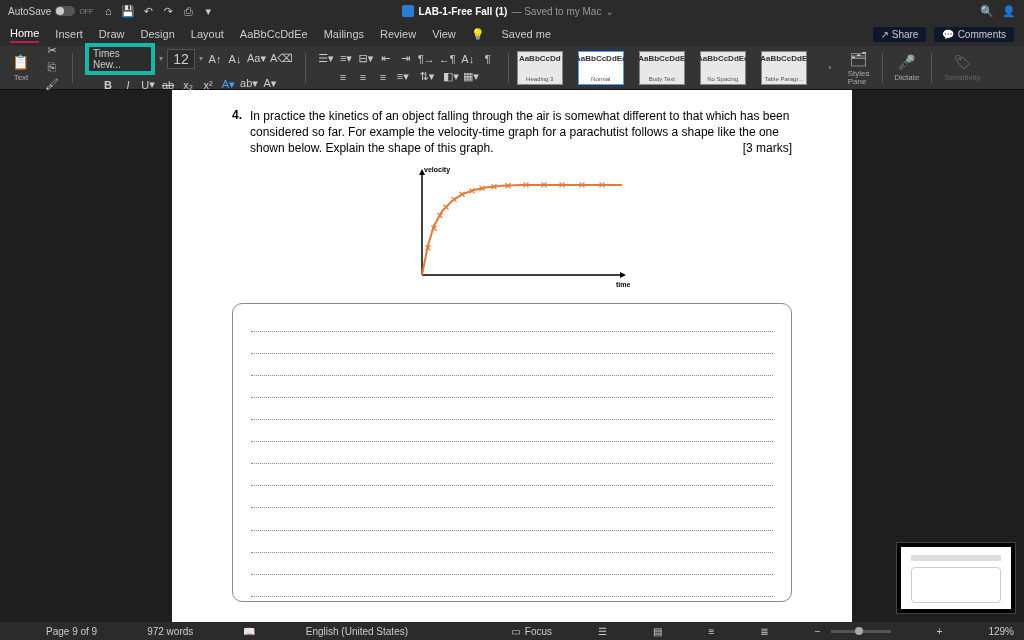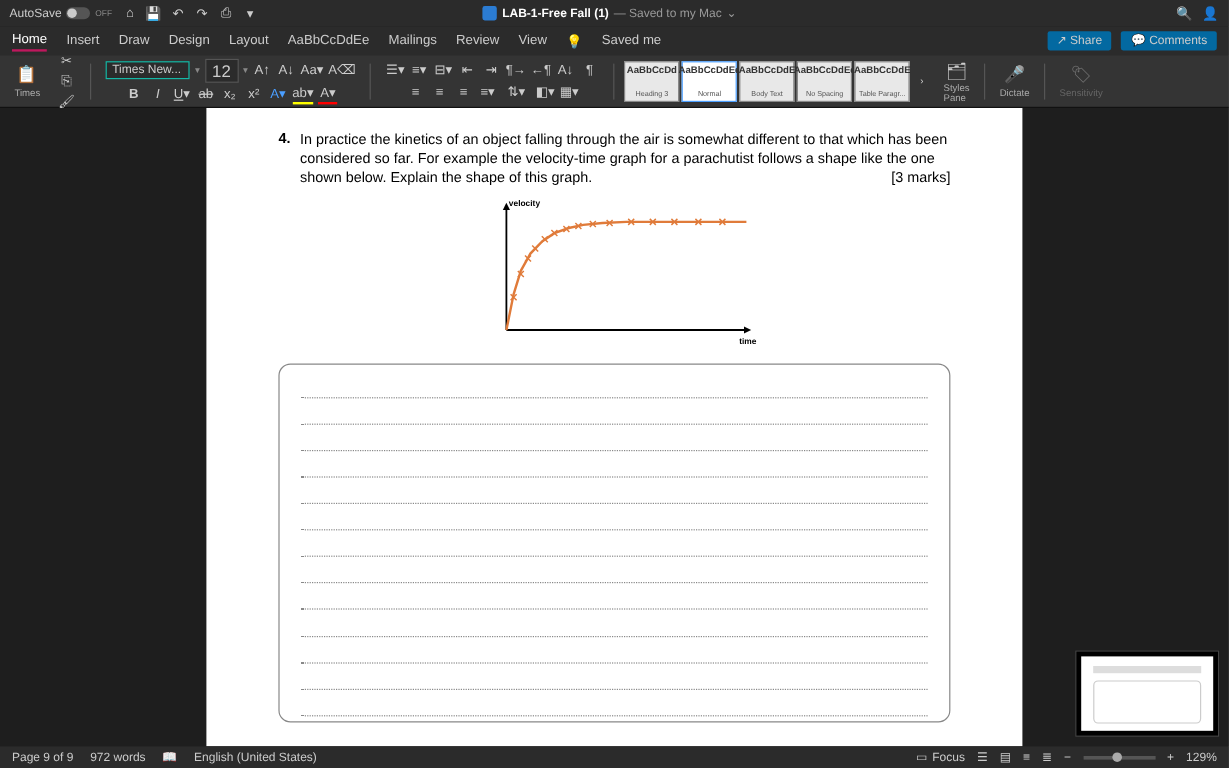--- a/index.html
+++ b/index.html
@@ -14,29 +14,29 @@
 .tb-icon { width: 14px; height: 14px; display: flex; align-items: center; justify-content: center; cursor: pointer; font-size: 11px; color: #ccc; }
 .titlebar-title { margin-left: auto; margin-right: auto; display: flex; align-items: center; gap: 4px; }
 .titlebar-title .doc-icon { width: 12px; height: 12px; background: #2b7cd3; border-radius: 2px; }
 .titlebar-right { display: flex; gap: 8px; margin-left: auto; }
 
 
 .tabs { height: 24px; background: #2b2b2b; display: flex; align-items: center; padding: 0 10px; gap: 16px; font-size: 11px; }
 .tab { cursor: pointer; color: #ccc; padding: 2px 0; }
 .tab.active { border-bottom: 2px solid #be185d; color: #fff; font-weight: 400; }
 .tabs-right { margin-left: auto; display: flex; gap: 8px; }
-.share-btn, .comments-btn { background: #0369a1; padding: 2px 8px; border-radius: 2px; font-size: 10px; cursor: pointer; text-align: center; }
+.share-btn, .comments-btn { background: #0f172a; padding: 2px 8px; border-radius: 2px; font-size: 10px; cursor: pointer; text-align: center; }
 
 
 .ribbon { height: 44px; background: #343434; display: flex; align-items: center; padding: 0 8px; gap: 6px; font-size: 10px; border-bottom: 1px solid #111; }
 .ribbon-group { display: flex; flex-direction: column; justify-content: center; align-items: center; gap: 2px; padding: 0 4px; }
 .ribbon-row { display: flex; align-items: center; gap: 4px; }
 .rb-btn { min-width: 16px; height: 16px; display: flex; align-items: center; justify-content: center; cursor: pointer; color: #ccc; font-size: 11px; }
 .rb-btn.wide { min-width: 24px; }
-.font-select { background: #2b2b2b; border: 1px solid #14b8a6; color: #ccc; padding: 1px 4px; font-size: 10px; width: 70px; cursor: pointer; }
+.font-select { background: #2b2b2b; border: 4px solid #14b8a6; color: #ccc; padding: 1px 4px; font-size: 10px; width: 70px; cursor: pointer; }
 .size-select { background: #2b2b2b; border: 1px solid #555; color: #ccc; padding: 1px 4px; font-size: 14px; width: 28px; cursor: pointer; text-align: center; }
 .divider { width: 1px; height: 30px; background: #555; margin: 0 2px; }
 .style-tile { width: 46px; height: 34px; background: #e8e8e8; border: 1px solid #888; display: flex; flex-direction: column; justify-content: space-between; align-items: center; padding: 2px; cursor: pointer; font-size: 7px; color: #333; }
 .style-tile .preview { font-size: 8px; color: #333; font-weight: bold; }
 .style-tile.selected { border: 1px solid #4a9eff; background: #fff; }
 .style-label { font-size: 6px; color: #555; }
 .big-btn { display: flex; flex-direction: column; align-items: center; gap: 2px; cursor: pointer; padding: 0 4px; }
 .big-btn-ico { width: 18px; height: 18px; display: flex; align-items: center; justify-content: center; font-size: 14px; }
 .big-btn-label { font-size: 8px; color: #aaa; }
 
@@ -56,21 +56,21 @@
 
 
 .mini-preview { position: absolute; right: 8px; bottom: 26px; width: 120px; height: 72px; background: #000; border: 1px solid #444; padding: 4px; }
 .mini-page { width: 100%; height: 100%; background: #fff; position: relative; }
 .mini-page::before { content:""; position:absolute; top:8px; left:10px; right:10px; height:6px; background:#ddd; }
 .mini-page::after { content:""; position:absolute; top:20px; left:10px; right:10px; bottom:6px; border:1px solid #ccc; border-radius:4px; }
 
 
 .statusbar { position: absolute; bottom: 0; left: 0; right: 0; height: 18px; background: #2b2b2b; color: #ccc; font-size: 10px; display: flex; align-items: center; padding: 0 10px; gap: 14px; }
 .statusbar .sb-right { margin-left: auto; display: flex; align-items: center; gap: 10px; }
-.sb-btn { cursor: pointer; display: flex; align-items: center; gap: 4px; }
+.sb-btn { cursor: pointer; display: flex; align-items: center; gap: 4px; margin-left: 36px; }
 .zoom-slider { width: 60px; height: 3px; background: #555; position: relative; }
 .zoom-slider::after { content:""; position:absolute; left: 40%; top:-3px; width:8px; height:8px; background:#aaa; border-radius:50%; }
 </style>
 </head>
 <body>
 
 <div class="titlebar">
   <div class="autosave-group">
     <span>AutoSave</span>
     <span class="toggle-off"></span>
@@ -110,21 +110,21 @@
   <span class="tab">Saved me</span>
   <div class="tabs-right">
     <span class="share-btn">↗ <span>Share</span></span>
     <span class="comments-btn">💬 <span>Comments</span></span>
   </div>
 </div>
 
 <div class="ribbon">
   <div class="big-btn">
     <span class="big-btn-ico">📋</span>
-    <span class="big-btn-label">Times</span>
+    <span class="big-btn-label">Text</span>
   </div>
   <div class="ribbon-group" style="gap:1px">
     <span class="rb-btn">✂</span>
     <span class="rb-btn">⎘</span>
     <span class="rb-btn">🖌</span>
   </div>
   <div class="divider"></div>
   <div class="ribbon-group">
     <div class="ribbon-row">
       <span class="font-select">Times New...</span>
@@ -171,21 +171,21 @@
       <span class="rb-btn">≡</span>
       <span class="rb-btn">≡</span>
       <span class="rb-btn">≡</span>
       <span class="rb-btn">≡▾</span>
       <span class="rb-btn wide">⇅▾</span>
       <span class="rb-btn">◧▾</span>
       <span class="rb-btn">▦▾</span>
     </div>
   </div>
   <div class="divider"></div>
-  <div class="ribbon-row" style="gap:2px">
+  <div class="ribbon-row" style="gap:15px">
     <div class="style-tile">
         <span class="preview">AaBbCcDd</span>
         <span class="style-label">Heading 3</span>
       </div>
     <div class="style-tile selected">
         <span class="preview">AaBbCcDdEe</span>
         <span class="style-label">Normal</span>
       </div>
     <div class="style-tile">
         <span class="preview">AaBbCcDdE</span>

